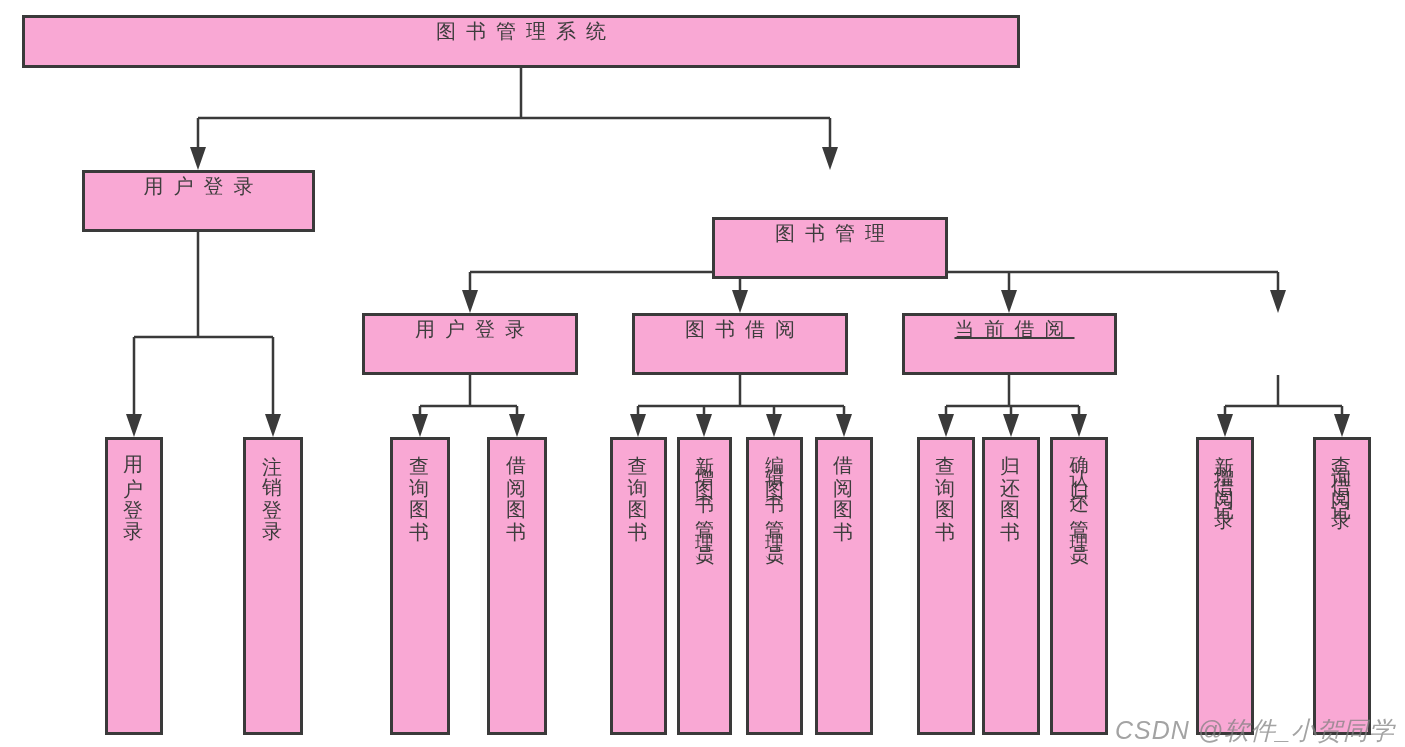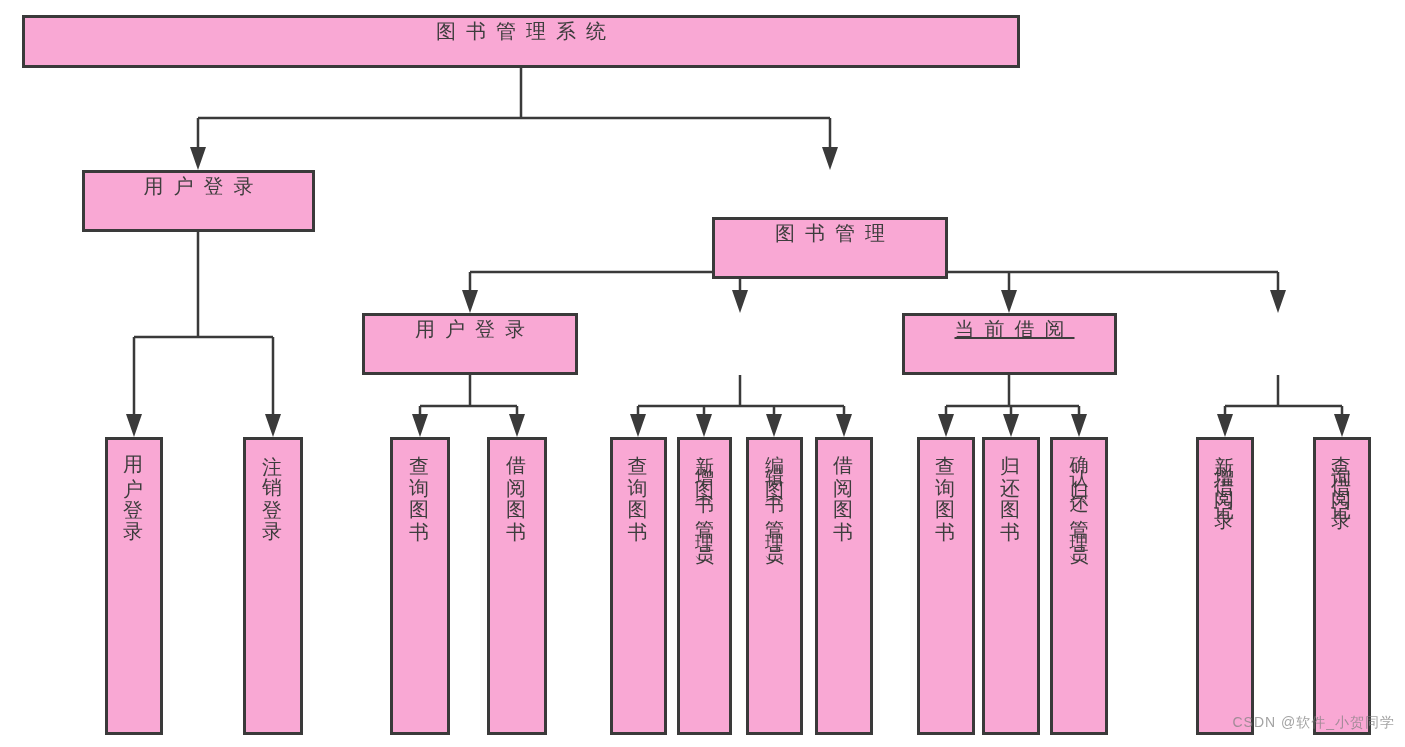--- a/index.html
+++ b/index.html
@@ -20,22 +20,22 @@
   }
   .vbox span {
     writing-mode:vertical-rl; text-orientation:mixed;
     white-space:nowrap; color:#3d3d3d;
   }
   .v4 span { font-size:20px; letter-spacing:22px; }
   .v6 span { font-size:20px; letter-spacing:11px; }
   .v8 span { font-size:19px; letter-spacing:13px; }
   .watermark {
     position:absolute; right:10px; top:714px;
-    font-size:14px; color:rgba(128,128,128,0.72);
-    letter-spacing:1px; white-space:nowrap;
+    font-size:25px; color:rgba(128,128,128,0.72);
+    letter-spacing:1px; white-space:nowrap;font-style:italic;
   }
 </style>
 </head>
 <body>
 
 <div class="stage">
 
   <svg class="wires" viewBox="0 0 1405 747" xmlns="http://www.w3.org/2000/svg">
     <path fill="none" stroke="#3a3a3a" stroke-width="2.5" d="
       M521 68 V118 M198 118 H830 M198 118 V150 M830 118 V150
@@ -75,20 +75,23 @@
   <div class="box hbox" style="left:82px; top:170px; width:233px; height:62px;">
     <span>用户登录</span>
   </div>
   <div class="box hbox" style="left:712px; top:170px; width:236px; height:62px;margin-top:47px;">
     <span>图书管理</span>
   </div>
 
   <div class="box hbox" style="left:362px; top:313px; width:216px; height:62px;">
     <span>用户登录</span>
   </div>
+  <div class="box hbox" style="left:632px; top:313px; width:216px; height:62px;">
+    <span>图书借阅</span>
+  </div>
   <div class="box hbox" style="left:902px; top:313px; width:215px; height:62px;text-decoration:underline;">
     <span>当前借阅</span>
   </div>
 
   <div class="box vbox v4" style="left:105px; top:437px; width:58px; height:298px;">
     <span>用户登录</span>
   </div>
   <div class="box vbox v4" style="left:243px; top:437px; width:60px; height:298px;">
     <span>注销登录</span>
   </div>

